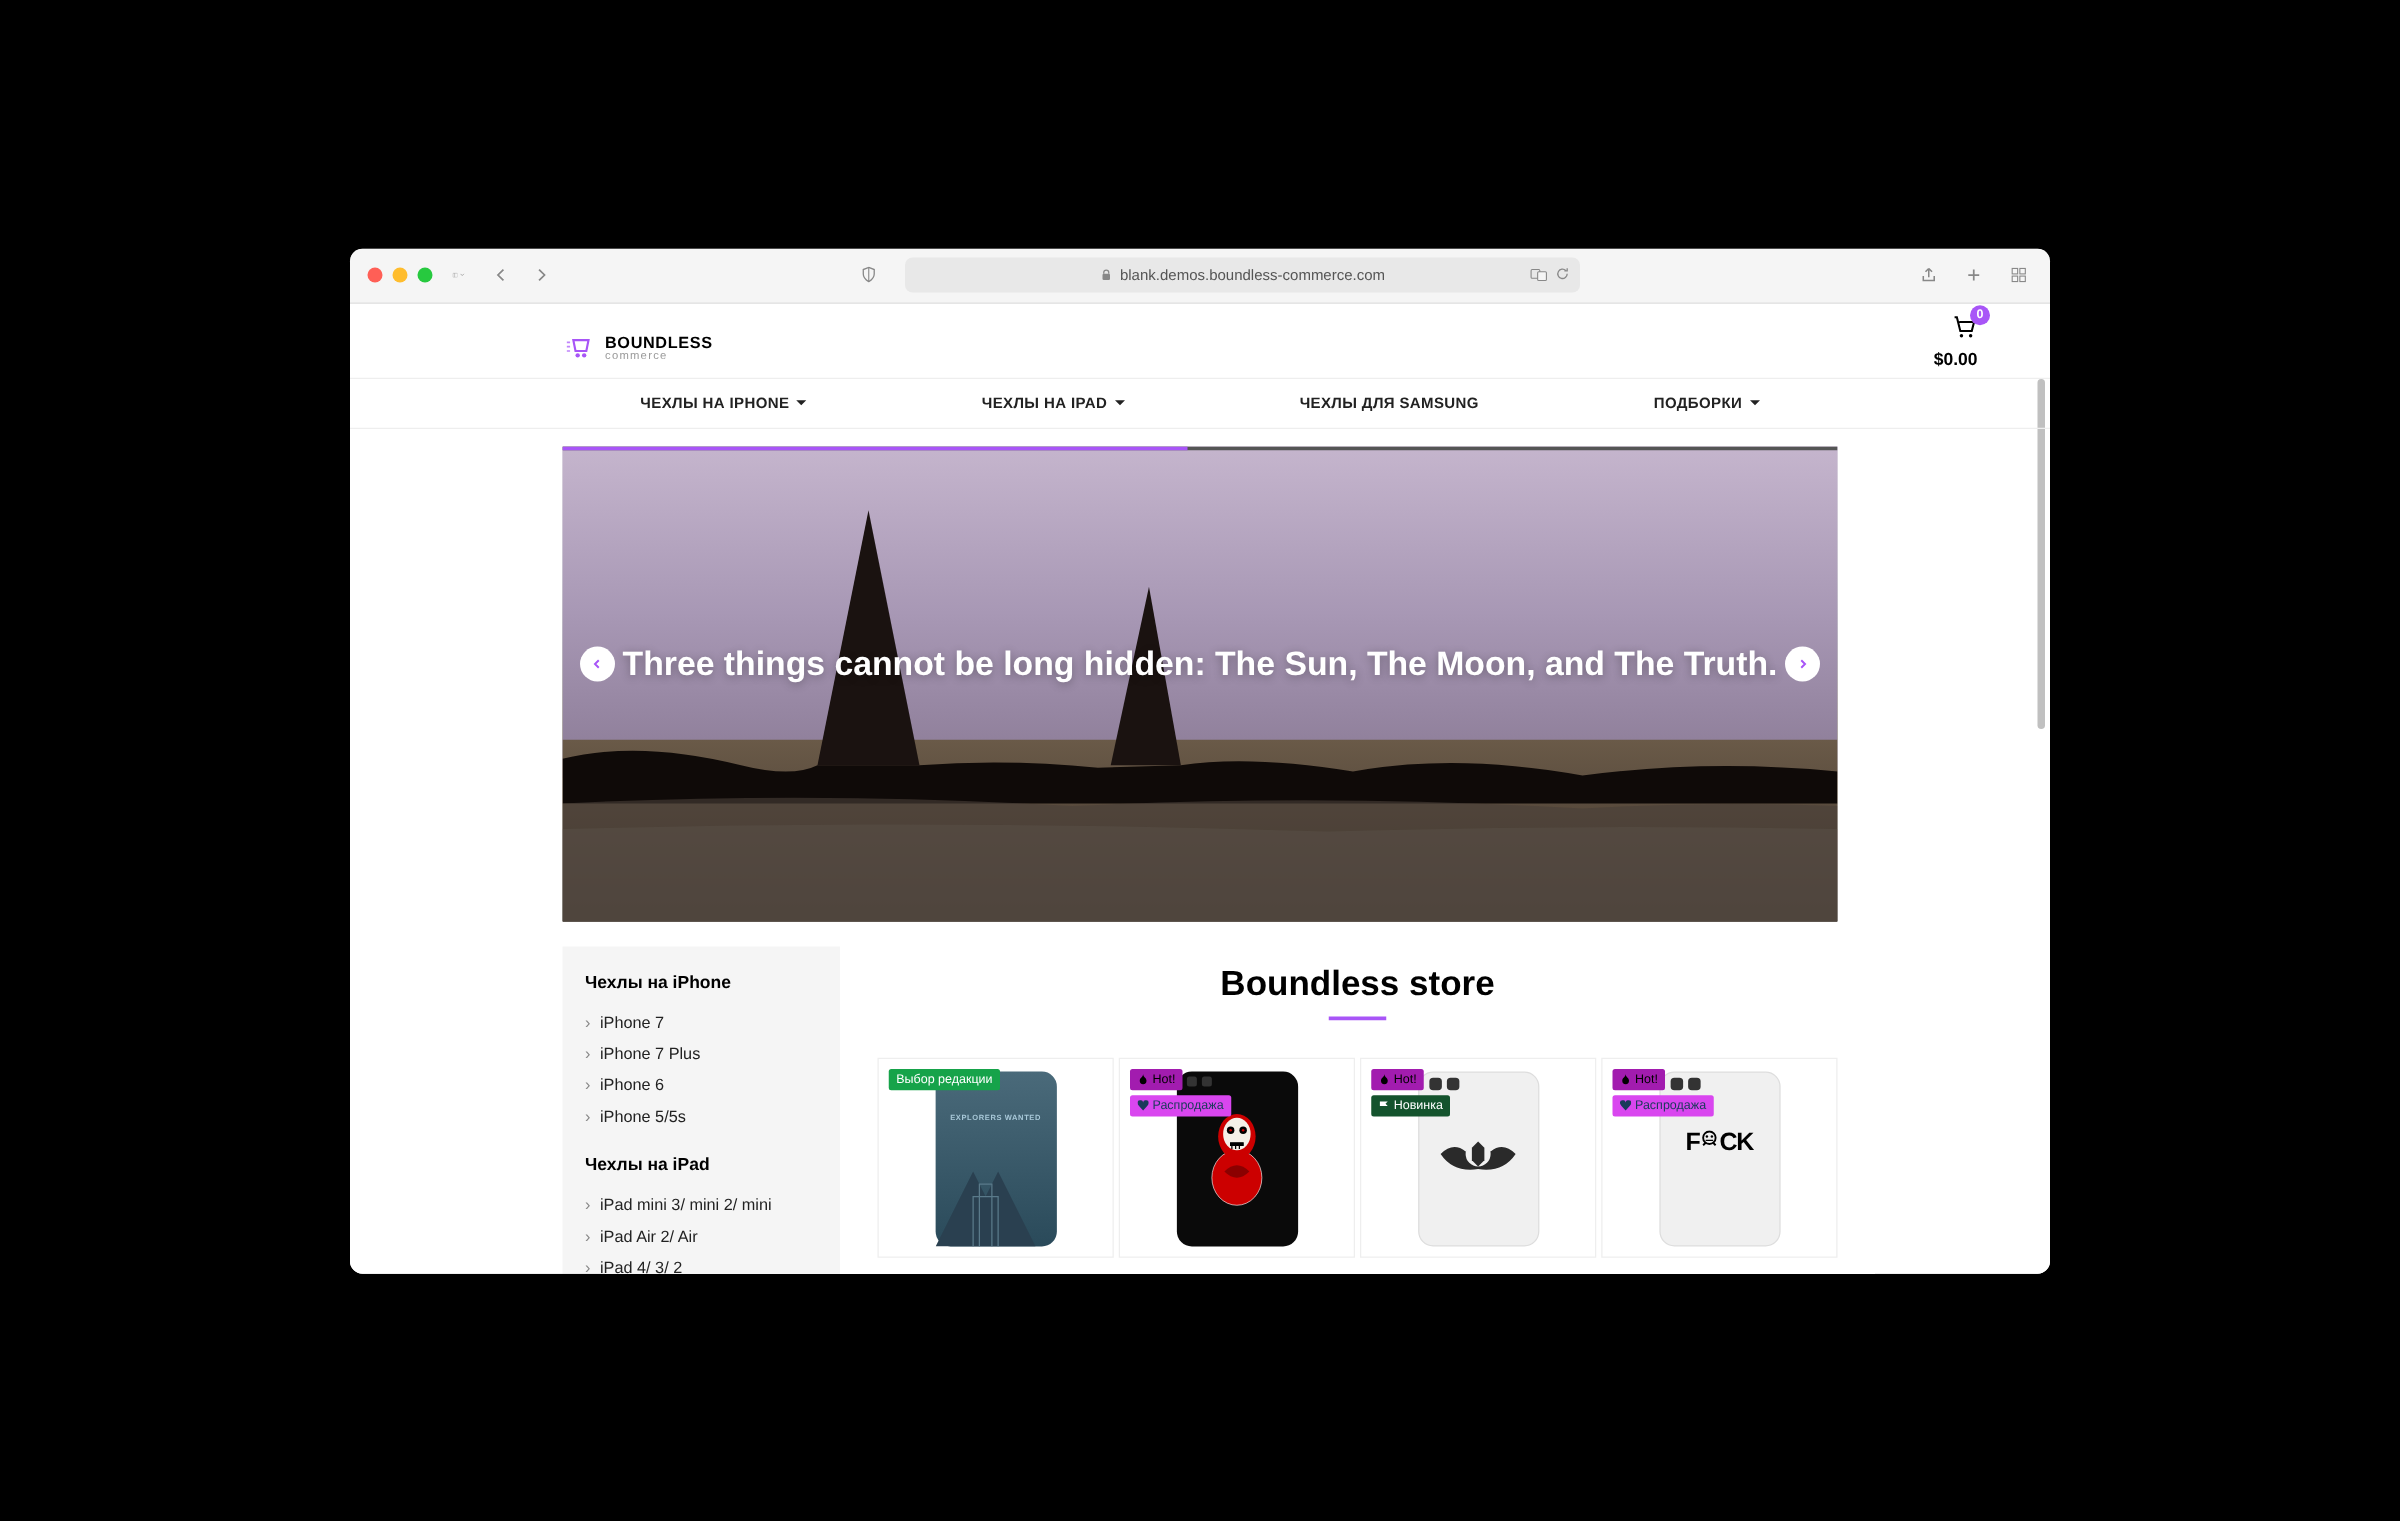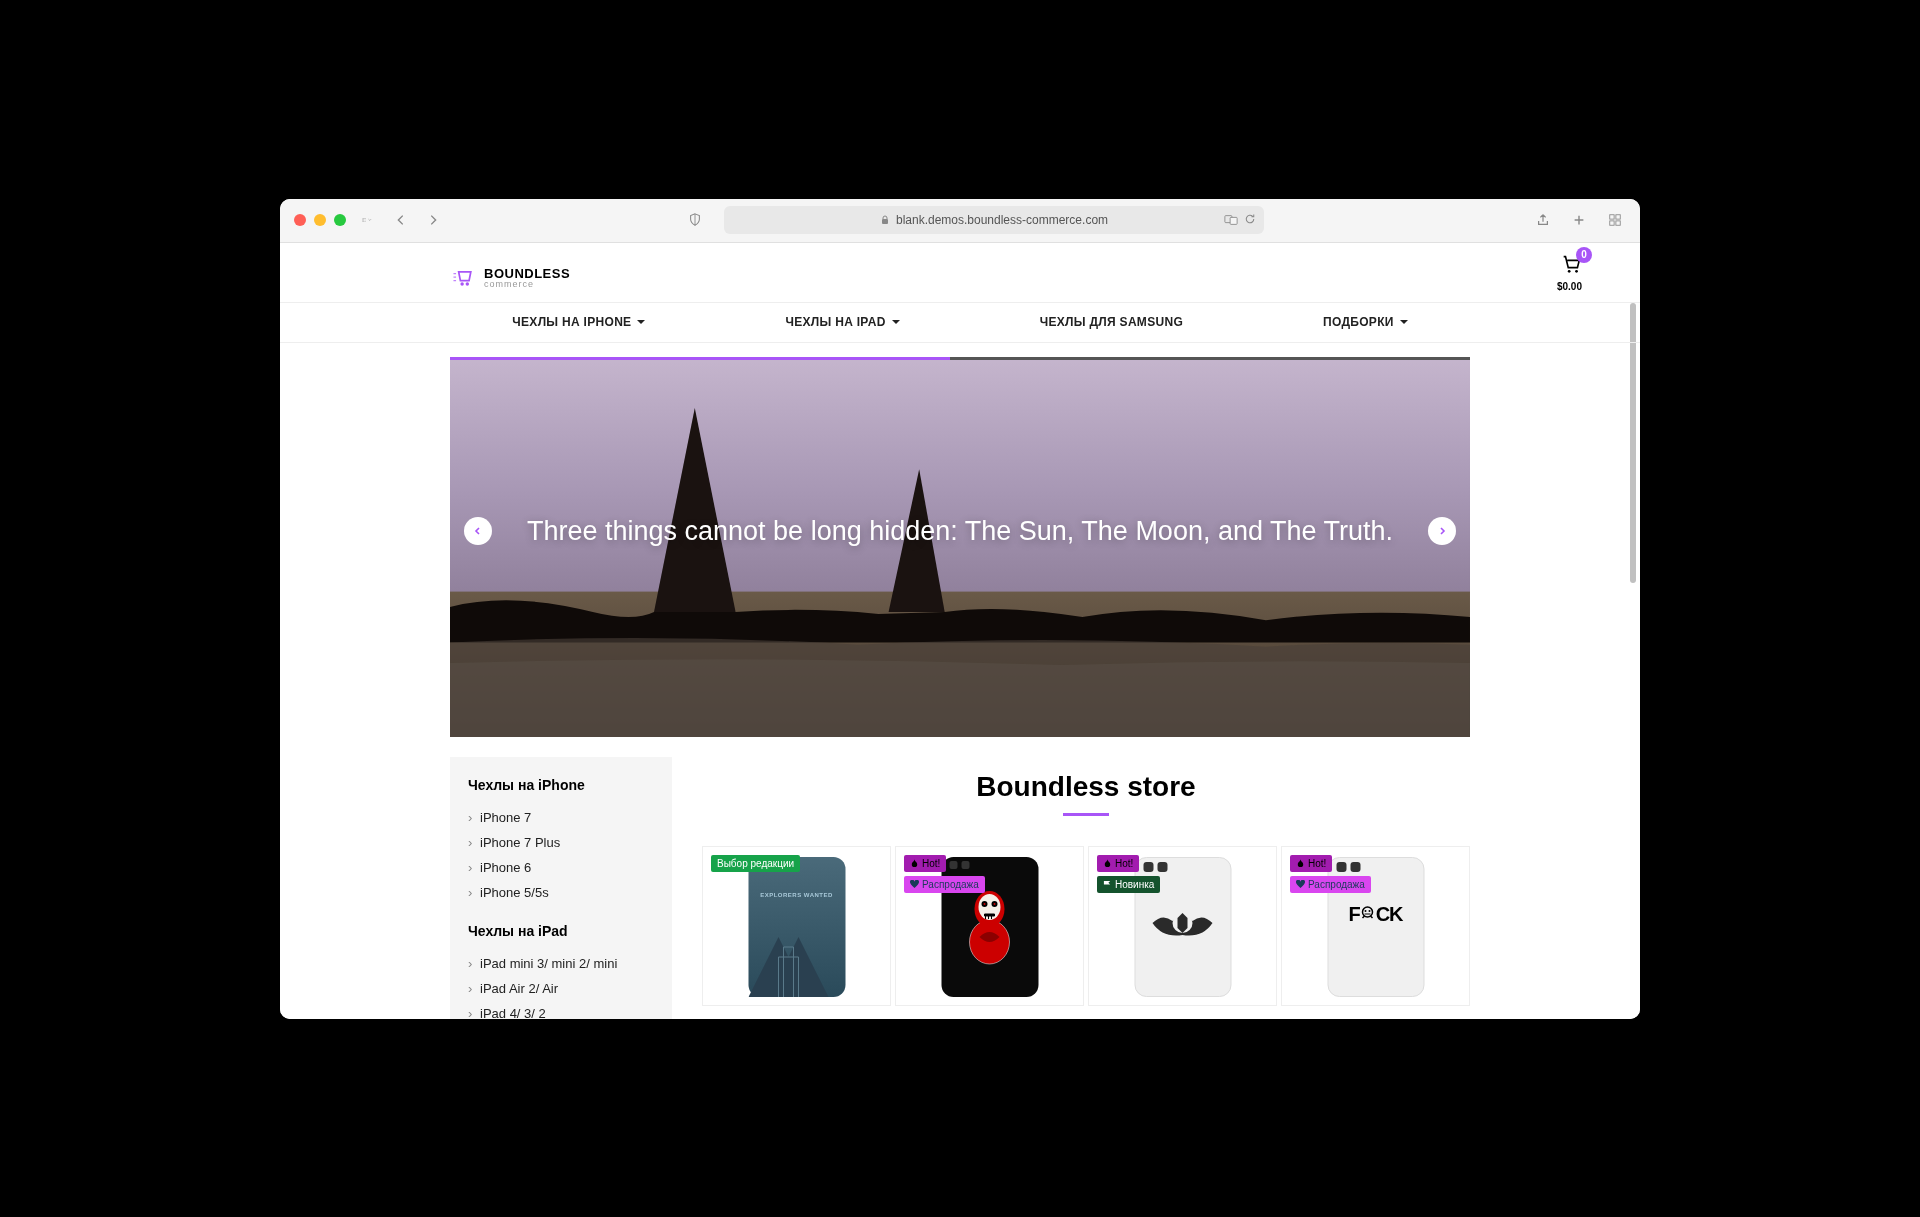--- a/index.html
+++ b/index.html
@@ -30,31 +30,31 @@
 
 .header { height: 60px; display: flex; align-items: center; padding: 0 48px 0 170px; border-bottom: 1px solid #eee; }
 .logo { display: flex; align-items: center; gap: 8px; margin-top: 12px; }
 .logo-icon { width: 26px; height: 26px; }
 .logo-text { display: flex; flex-direction: column; line-height: 1; }
 .logo-main { font-weight: 700; font-size: 13px; letter-spacing: 0.5px; color: #000; }
 .logo-sub { font-size: 9px; color: #999; letter-spacing: 1px; }
 .cart { margin-left: auto; text-align: right; position: relative; margin-right: 10px;}
 .cart-icon { width: 22px; height: 22px; position: relative; display: inline-block; }
 .cart-badge { position: absolute; top: -6px; right: -10px; background: #a855f7; color: #fff; font-size: 10px; width: 16px; height: 16px; border-radius: 50%; display: flex; align-items: center; justify-content: center; font-weight: 600; }
-.cart-total { font-weight: 700; font-size: 10px; margin-top: 2px; }
+.cart-total { font-weight: 700; font-size: 14px; margin-top: 2px; }
 
 .main-nav { height: 40px; border-bottom: 1px solid #eee; display: flex; justify-content: center; gap: 140px; align-items: center; }
 .nav-item { font-size: 12px; font-weight: 600; letter-spacing: 0.3px; color: #222; cursor: pointer; display: flex; align-items: center; gap: 6px; }
 .nav-caret { width: 0; height: 0; border-left: 4px solid transparent; border-right: 4px solid transparent; border-top: 4px solid #222; }
 
 
 .hero { height: 380px; margin: 14px 170px 0 170px; position: relative; overflow: hidden; background: linear-gradient(180deg, #b8a8c0 0%, #9a8fa8 25%, #7a7088 40%, #5a4a38 70%, #3a3028 100%); }
 .hero-progress { position: absolute; top: 0; left: 0; height: 3px; width: 49%; background: #a855f7; z-index: 10; }
 .hero-progress-bg { position: absolute; top: 0; left: 0; right: 0; height: 3px; background: #555; z-index: 9; }
-.hero-text { position: absolute; top: 46%; left: 50%; transform: translate(-50%, -50%); color: #fff; font-size: 27px; font-weight: 400; white-space: nowrap; z-index: 5; text-shadow: 0 2px 8px rgba(0,0,0,0.3); }
+.hero-text { position: absolute; top: 46%; left: 50%; transform: translate(-50%, -50%); color: #fff; font-size: 27px; font-weight: 700; white-space: nowrap; z-index: 5; text-shadow: 0 2px 8px rgba(0,0,0,0.3); }
 .hero-arrow { position: absolute; top: 46%; transform: translateY(-50%); width: 28px; height: 28px; background: #fff; border-radius: 50%; display: flex; align-items: center; justify-content: center; z-index: 6; cursor: pointer; }
 .hero-arrow.left { left: 14px; }
 .hero-arrow.right { right: 14px; }
 .hero-arrow svg { width: 10px; height: 10px; }
 .hero-scene { position: absolute; inset: 0; }
 
 
 .content { display: flex; margin: 20px 170px 0 170px; gap: 30px; }
 .sidebar { width: 222px; background: #f5f5f5; padding: 20px 18px; flex-shrink: 0; }
 .sidebar-title { font-weight: 700; font-size: 14px; margin-bottom: 12px; color: #000; }

